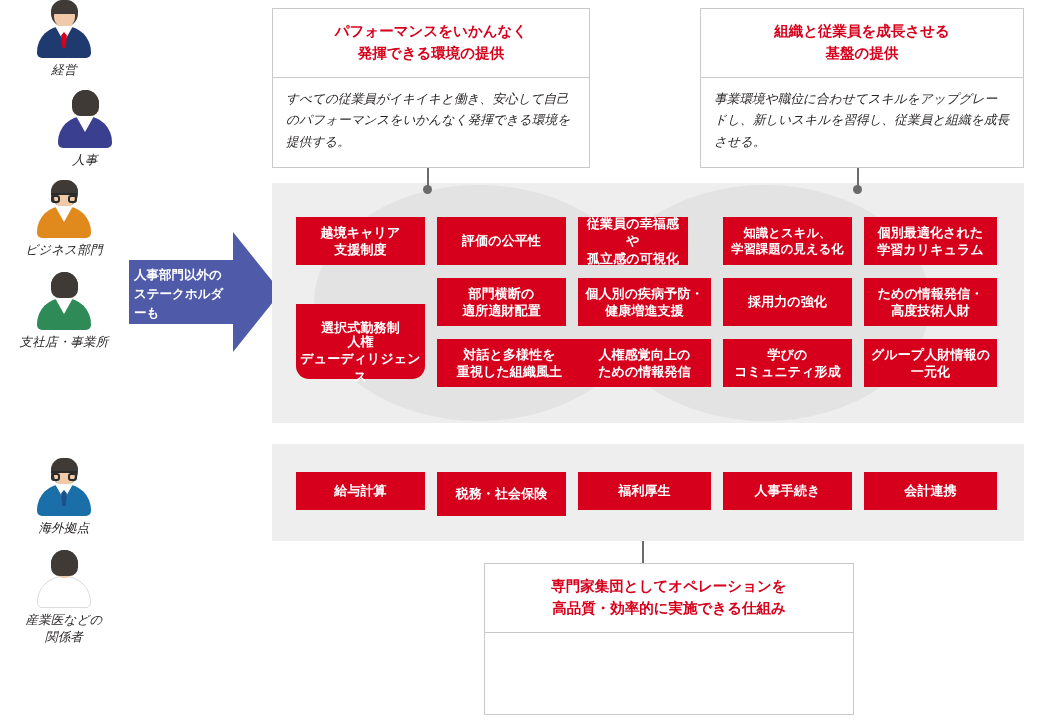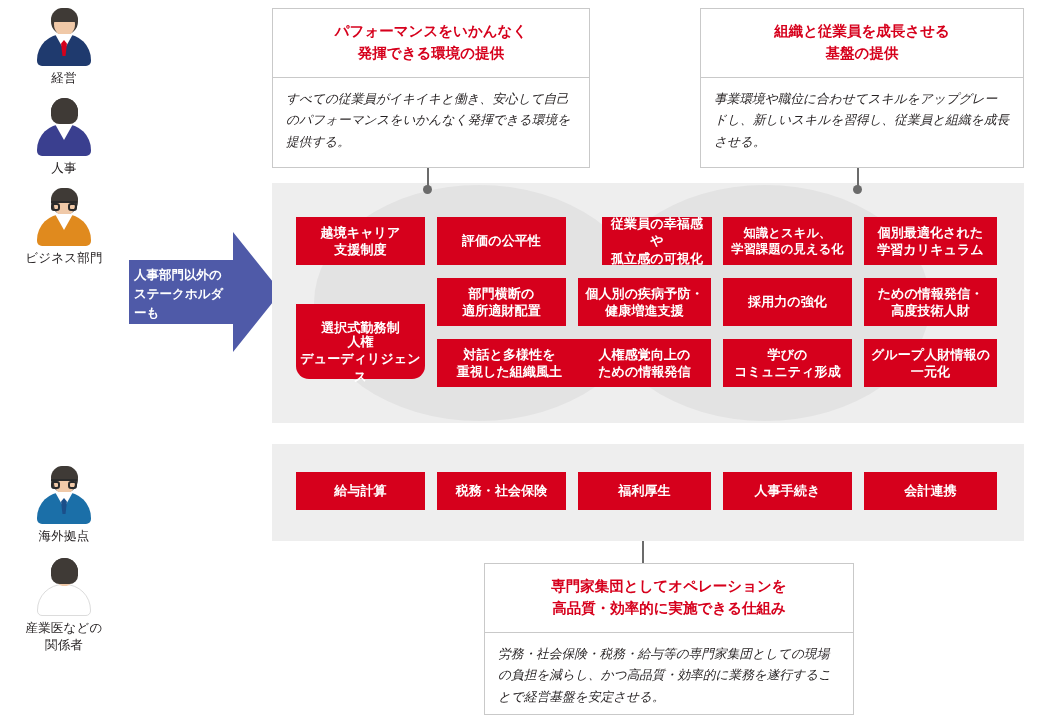--- a/index.html
+++ b/index.html
@@ -13,23 +13,24 @@
     position: relative;
     font-family: "Liberation Sans", sans-serif;
     color: #231f20;
     overflow: hidden;
   }
 
   
   .stakeholders {
     position: absolute;
     left: 0;
-    top: 8px;
+    top: 0;
     width: 128px;
     height: 546px;
+    font-style: italic;
   }
   .stakeholder {
     position: absolute;
     left: 0;
     width: 128px;
     text-align: center;
   }
   .person {
     position: relative;
     width: 62px;
@@ -241,21 +242,21 @@
       <div class="body" style="background:#1f3a6e;"></div>
       <div class="head"></div>
         <div class="face"></div>
         <div class="hair"></div>
       <div class="collar"></div>
         <div class="tie"></div>
     </div>
     <div class="label">経営</div>
   </div>
 
-  <div class="stakeholder" style="top:90px;">
+  <div class="stakeholder" style="top:90px;padding-left:21px;">
     <div class="person">
       <div class="body" style="background:#3a3f8f;"></div>
       <div class="head"></div>
         <div class="face"></div>
         <div class="hair long"></div>
       <div class="collar"></div>
     </div>
     <div class="label">人事</div>
   </div>
 
@@ -264,20 +265,30 @@
       <div class="body" style="background:#e08a1e;"></div>
       <div class="head"></div>
         <div class="face"></div>
         <div class="hair"></div>
       <div class="glasses"></div>
       <div class="collar"></div>
     </div>
     <div class="label">ビジネス部門</div>
   </div>
 
+  <div class="stakeholder" style="top:272px;">
+    <div class="person">
+      <div class="body" style="background:#2e8b57;"></div>
+      <div class="head"></div>
+        <div class="face"></div>
+        <div class="hair long"></div>
+      <div class="collar"></div>
+    </div>
+    <div class="label">支社店・事業所</div>
+  </div>
 
 
   <div class="stakeholder" style="top:458px;">
     <div class="person">
       <div class="body" style="background:#1b6fa8;"></div>
       <div class="head"></div>
         <div class="face"></div>
         <div class="hair"></div>
       <div class="glasses"></div>
       <div class="collar"></div>
@@ -314,21 +325,21 @@
 
 <div class="connector" style="left:427px; top:168px; height:22px;"></div>
 <div class="dot" style="left:423px; top:185px;"></div>
 <div class="connector" style="left:857px; top:168px; height:22px;"></div>
 <div class="dot" style="left:853px; top:185px;"></div>
 <div class="connector" style="left:642px; top:541px; height:22px;"></div>
 
 <div class="tile" style="left:296px; top:217px;  width:129px; height:48px; white-space:pre-line;">越境キャリア
 支援制度</div>
 <div class="tile" style="left:437px; top:217px;  width:129px; height:48px; white-space:pre-line;">評価の公平性</div>
-<div class="tile" style="left:602px; top:217px;  width:110px; height:48px; white-space:pre-line;">従業員の幸福感や
+<div class="tile" style="left:578px; top:217px;  width:110px; height:48px; white-space:pre-line;">従業員の幸福感や
 孤立感の可視化</div>
 <div class="tile" style="left:723px; top:217px;  width:129px; height:48px; white-space:pre-line; font-size:12.3px;">知識とスキル、
 学習課題の見える化</div>
 <div class="tile" style="left:864px; top:217px;  width:133px; height:48px; white-space:pre-line;">個別最適化された
 学習カリキュラム</div>
 
 <div class="tile" style="left:296px; top:278px;  width:129px; height:48px; white-space:pre-line;margin-top:26px;">選択式勤務制</div>
 <div class="tile" style="left:437px; top:278px;  width:129px; height:48px; white-space:pre-line;">部門横断の
 適所適財配置</div>
 <div class="tile" style="left:578px; top:278px;  width:133px; height:48px; white-space:pre-line;">個人別の疾病予防・
@@ -342,34 +353,33 @@
 <div class="tile" style="left:437px; top:339px;  width:145px; height:48px; white-space:pre-line;">対話と多様性を
 重視した組織風土</div>
 <div class="tile" style="left:578px; top:339px;  width:133px; height:48px; white-space:pre-line;">人権感覚向上の
 ための情報発信</div>
 <div class="tile" style="left:723px; top:339px;  width:129px; height:48px; white-space:pre-line;">学びの
 コミュニティ形成</div>
 <div class="tile" style="left:864px; top:339px;  width:133px; height:48px; white-space:pre-line;">グループ人財情報の
 一元化</div>
 
 <div class="tile" style="left:296px; top:472px; width:129px; height:38px;">給与計算</div>
-<div class="tile" style="left:437px; top:472px; width:129px; height:38px;">税務・社会保険</div>
+<div class="tile" style="left:437px; top:472px; width:129px; height:44px;">税務・社会保険</div>
 <div class="tile" style="left:578px; top:472px; width:133px; height:38px;">福利厚生</div>
 <div class="tile" style="left:723px; top:472px; width:129px; height:38px;">人事手続き</div>
 <div class="tile" style="left:864px; top:472px; width:133px; height:38px;">会計連携</div>
 
 <div class="callout" id="callout-1">
   <div class="head" style="white-space:pre-line;">パフォーマンスをいかんなく
 発揮できる環境の提供</div>
   <div class="body">すべての従業員がイキイキと働き、安心して自己のパフォーマンスをいかんなく発揮できる環境を提供する。</div>
 </div>
 
 <div class="callout" id="callout-2">
   <div class="head" style="white-space:pre-line;">組織と従業員を成長させる
 基盤の提供</div>
   <div class="body">事業環境や職位に合わせてスキルをアップグレードし、新しいスキルを習得し、従業員と組織を成長させる。</div>
 </div>
 
 <div class="callout" id="callout-3">
   <div class="head" style="white-space:pre-line;">専門家集団としてオペレーションを
 高品質・効率的に実施できる仕組み</div>
-  <div class="body">労務・社会保険・税務・給与等の専門家集団としての現場の負担を減らし、かつ高品質・効率的に業務を遂行することで経営基盤を安定させる。</div>
 </div>
 
 </body></html>

